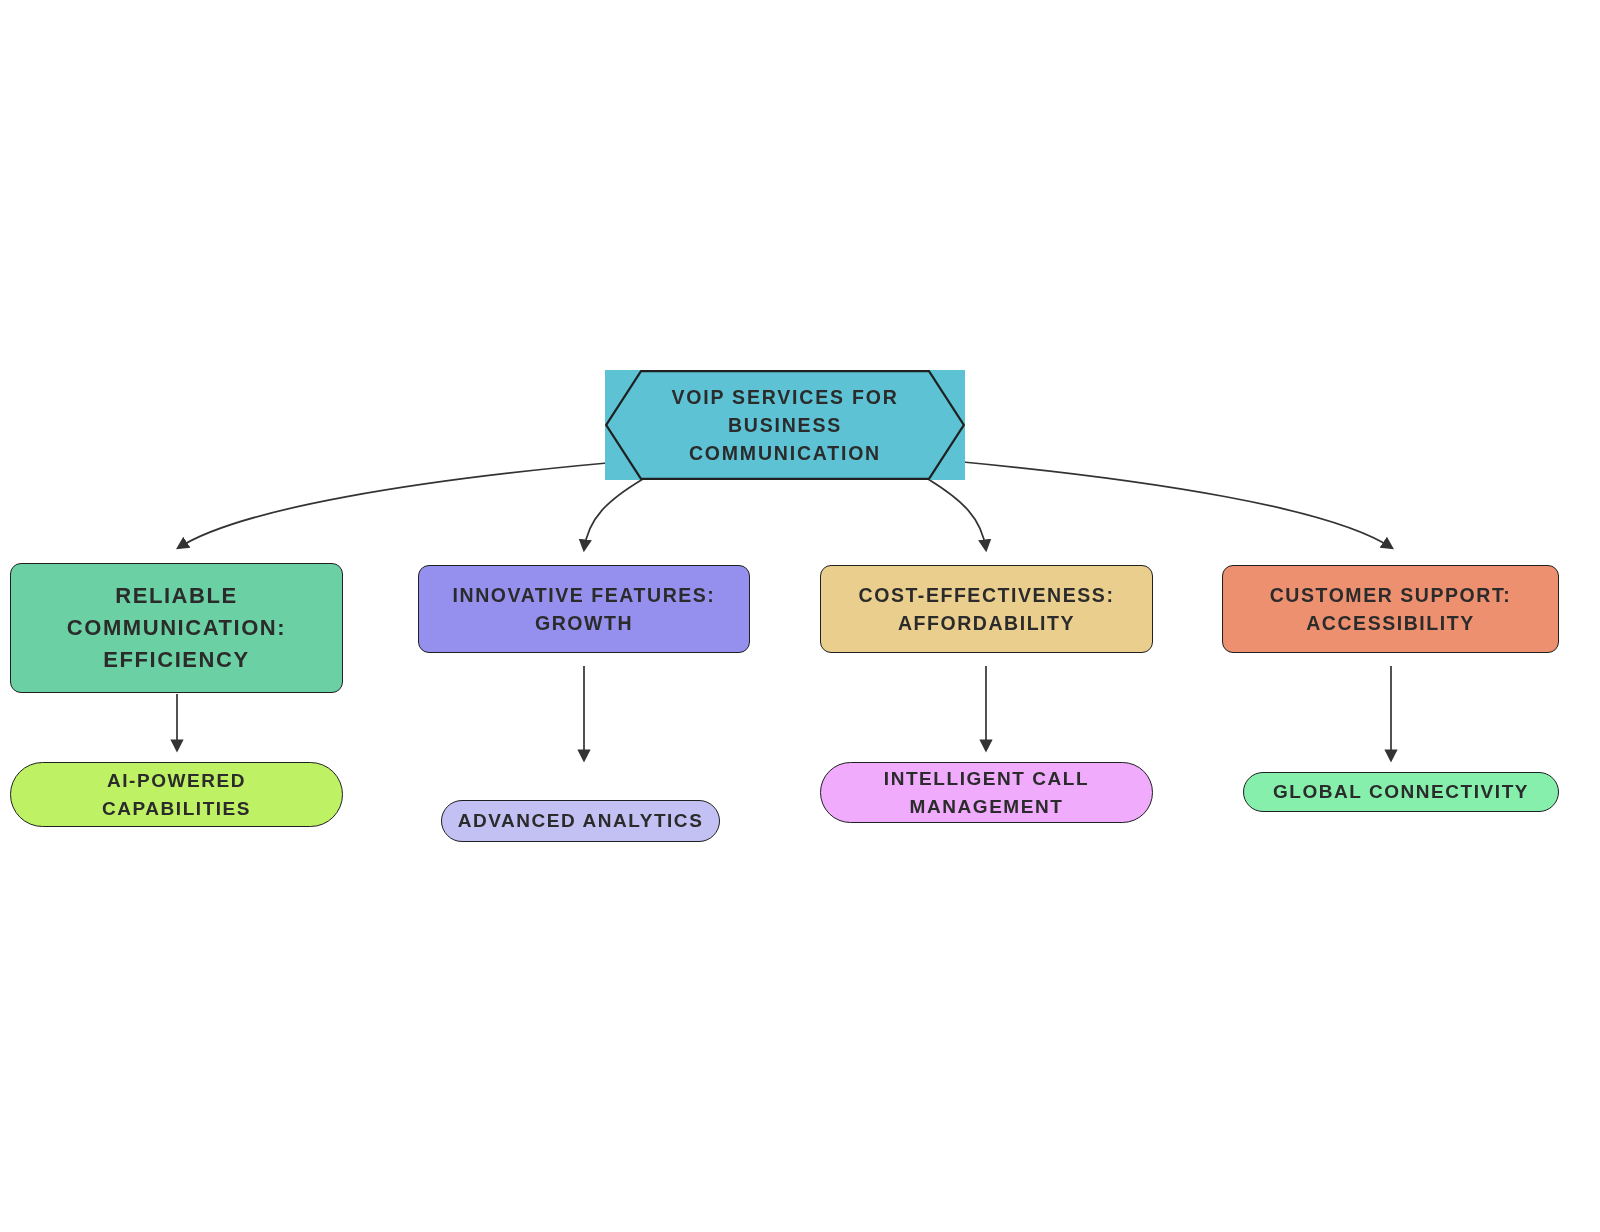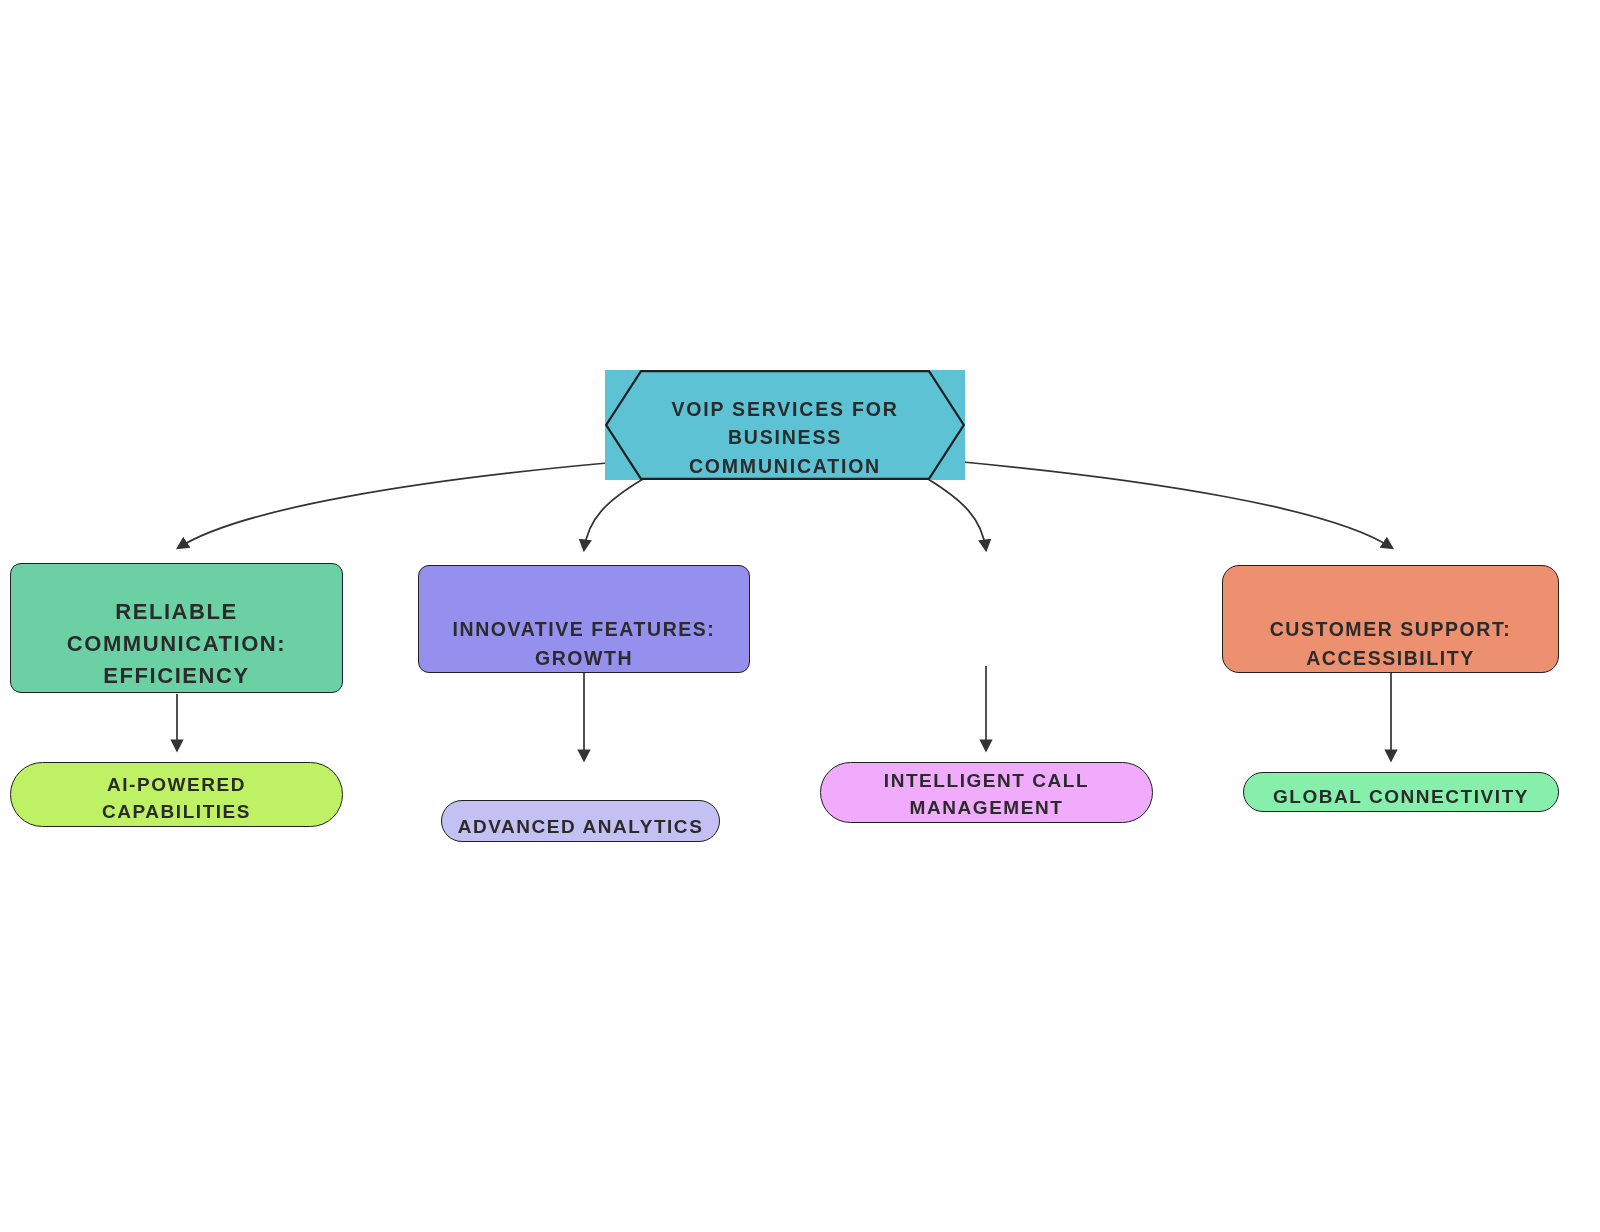--- a/index.html
+++ b/index.html
@@ -20,21 +20,21 @@
     left: 0;
     top: 0;
     width: 1600px;
     height: 1232px;
     pointer-events: none;
   }
   .node {
     position: absolute;
     box-sizing: border-box;
     display: flex;
-    align-items: flex-end;
+    align-items: center;
     justify-content: center;
     text-align: center;
     border: 1.6px solid #1f2020;
     color: #2b2b2b;
     letter-spacing: 1.55px;
     line-height: 1.45;
     font-weight: 600;
   }
   .node-label {
     display: block;
@@ -61,21 +61,21 @@
     height: 100%;
   }
   #node-root .node-label {
     position: relative;
     z-index: 2;
   }
   
   .lvl1 {
     border-radius: 11px;
     font-size: 19.5px;
-    height: 108px;
+    height: 88px;
   }
   #node-reliable {
     left: 10px;
     top: 563px;
     width: 333px;
     height: 130px;
     background: #6bd1a4;
     border-radius: 11px;
     font-size: 22px;
   }
@@ -89,21 +89,20 @@
     left: 820px;
     top: 565px;
     width: 333px;
     background: #e9ce8e;
   }
   #node-support {
     left: 1222px;
     top: 565px;
     width: 337px;
     background: #ec9070;
-    border-radius: 17px;
   }
   
   .lvl2 {
     border-radius: 999px;
     font-size: 19px;
   }
   #node-ai {
     left: 10px;
     top: 762px;
     width: 333px;
@@ -175,20 +174,24 @@
     <span class="node-label">RELIABLE
 COMMUNICATION:
 EFFICIENCY</span>
   </div>
 
   <div class="node lvl1" id="node-innovative">
     <span class="node-label">INNOVATIVE FEATURES:
 GROWTH</span>
   </div>
 
+  <div class="node lvl1" id="node-cost">
+    <span class="node-label">COST-EFFECTIVENESS:
+AFFORDABILITY</span>
+  </div>
 
   <div class="node lvl1" id="node-support">
     <span class="node-label">CUSTOMER SUPPORT:
 ACCESSIBILITY</span>
   </div>
 
   <div class="node lvl2" id="node-ai">
     <span class="node-label">AI-POWERED
 CAPABILITIES</span>
   </div>

